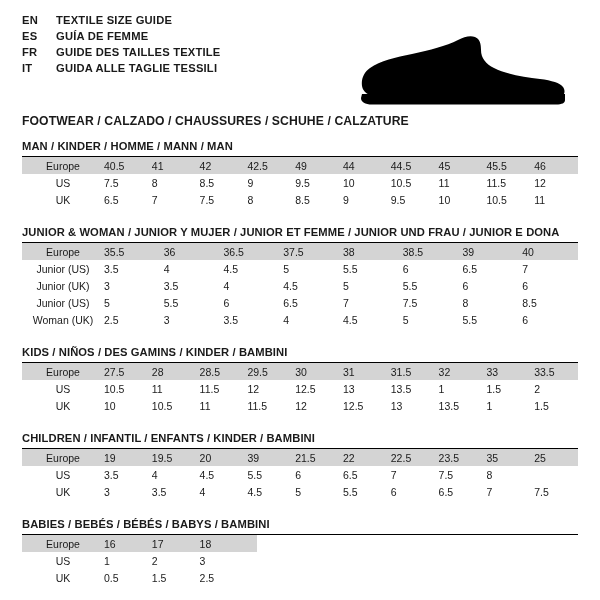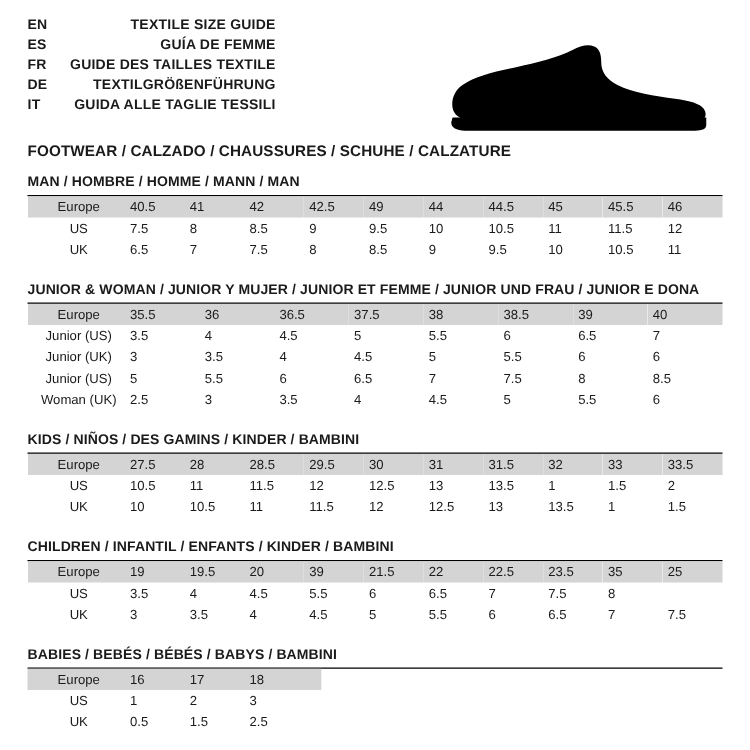--- a/index.html
+++ b/index.html
@@ -39,21 +39,20 @@
     vertical-align: top;
     line-height: 13px;
     white-space: nowrap;
   }
   .lang-code {
     width: 34px;
     color: #1a1a1a;
   }
   .lang-text {
     color: #1a1a1a;
-    text-align: right;
   }
 
   .shoe-wrap {
     width: 210px;
     height: 78px;
     margin-right: 8px;
     margin-top: 20px;
   }
 
   .footwear-line {
@@ -135,42 +134,38 @@
         </tr>
         <tr>
           <td class="lang-code">ES</td>
           <td class="lang-text">GUÍA DE FEMME</td>
         </tr>
         <tr>
           <td class="lang-code">FR</td>
           <td class="lang-text">GUIDE DES TAILLES TEXTILE</td>
         </tr>
         <tr>
-          <td class="lang-code">DE</td>
-          <td class="lang-text">TEXTILGRÖßENFÜHRUNG</td>
-        </tr>
-        <tr>
           <td class="lang-code">IT</td>
           <td class="lang-text">GUIDA ALLE TAGLIE TESSILI</td>
         </tr>
       </tbody>
     </table>
 
     <div class="shoe-wrap">
       <svg viewBox="0 0 210 78" width="210" height="78" aria-hidden="true">
         <path fill="#000000" d="M17 62 C8 62 3 58 2 52 C1 45 4 38 10 34 C20 27 36 23 52 20 C70 16 86 12 98 6 C104 3 110 1 115 3 C120 5 121 10 121 16 C121 24 126 30 134 34 C146 40 164 43 180 45 C192 46.5 200 49 203 53 C205 56 205 59 203 61 C201 62.5 196 62.8 190 62.8 L17 62 Z"></path>
         <path fill="#000000" d="M2 60 L205 60 L205 66 C205 69 202 70.5 196 70.5 L12 70.5 C5 70.5 1 68 1 64 Z"></path>
       </svg>
     </div>
   </div>
 
   <div class="footwear-line">FOOTWEAR / CALZADO / CHAUSSURES / SCHUHE / CALZATURE</div>
 
   <div class="section spacer-top">
-    <div class="section-title">MAN / HOMBRE / HOMME / MANN / MAN</div>
+    <div class="section-title">MAN / KINDER / HOMME / MANN / MAN</div>
     <table class="size">
       <colgroup>
           <col class="first-col">
           <col span="10">
         </colgroup>
       <tbody>
         <tr class="header-row">
           <td class="label">Europe</td>
           <td>40.5</td>
           <td>41</td>

